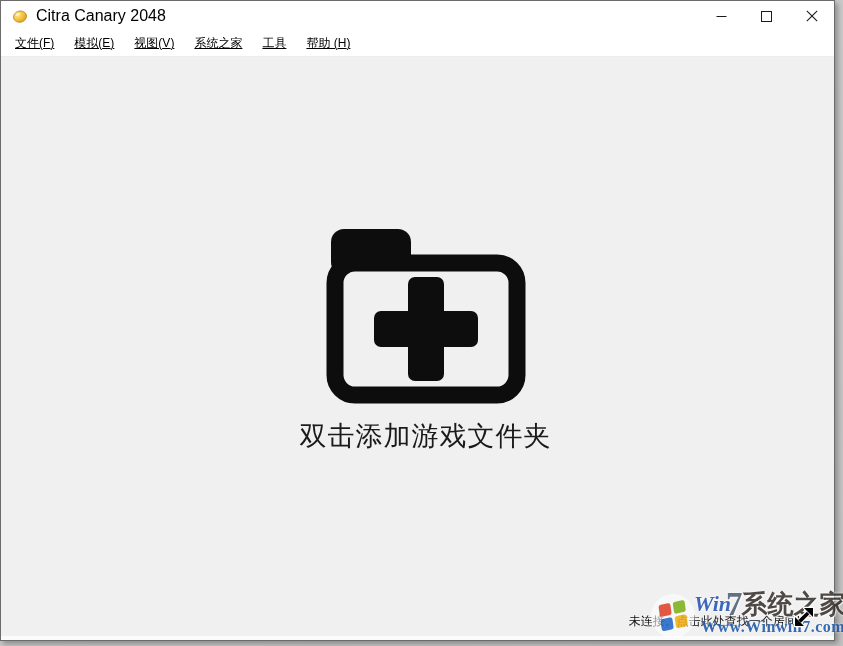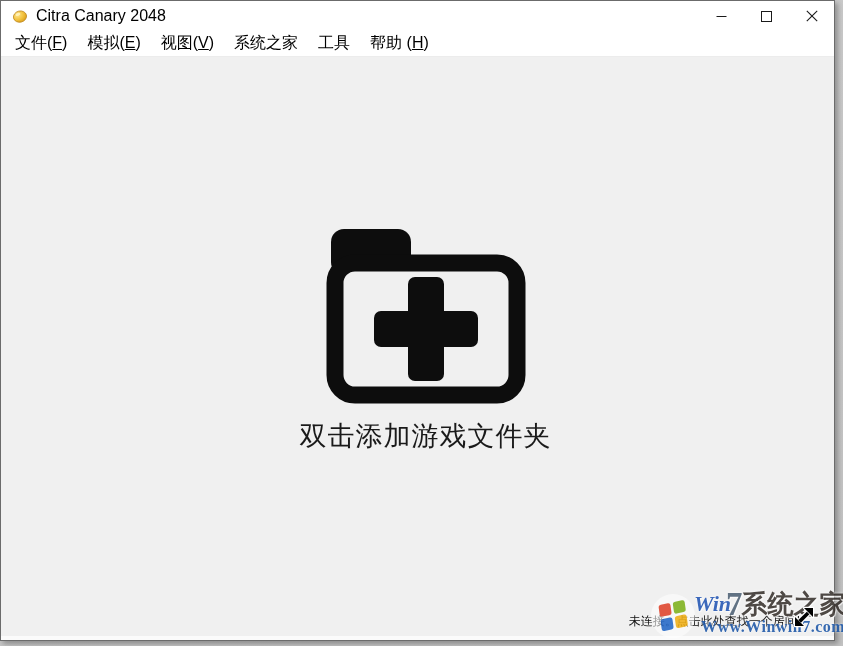--- a/index.html
+++ b/index.html
@@ -28,21 +28,21 @@
     display:flex;flex-direction:column;
   }
   
   .titlebar{height:30px;background:var(--titlebar-bg);display:flex;align-items:center;flex:0 0 auto;}
   .app-icon{width:16px;height:16px;margin-left:11px;display:inline-flex;}
   .title{font-size:16px;color:#000;margin-left:8px;flex:1 1 auto;white-space:nowrap;}
   .controls{display:flex;height:30px;flex:0 0 auto;}
   .ctrl{width:45px;height:30px;display:flex;align-items:center;justify-content:center;cursor:default;}
   
   .menubar{height:26px;background:var(--titlebar-bg);display:flex;align-items:center;padding-left:4px;flex:0 0 auto;border-bottom:1px solid #ececec;}
-  .menu-item{font-size:16px;color:#000;padding:4px 10px;white-space:nowrap;}
+  .menu-item{font-size:12px;color:#000;padding:4px 10px;white-space:nowrap;text-decoration:underline;}
   .menu-item .mn{text-decoration:underline;}
   
   .content{flex:1 1 auto;background:var(--content-bg);position:relative;display:flex;align-items:center;justify-content:center;overflow:hidden;padding-left:16px;}
   .empty-state{display:flex;flex-direction:column;align-items:center;margin-top:-12px;}
   .empty-caption{
     margin-top:13px;
     font-family:"Liberation Serif","DejaVu Serif",serif;
     font-size:27px;color:#1a1a1a;letter-spacing:1px;white-space:nowrap;
   }
   .status-text{

